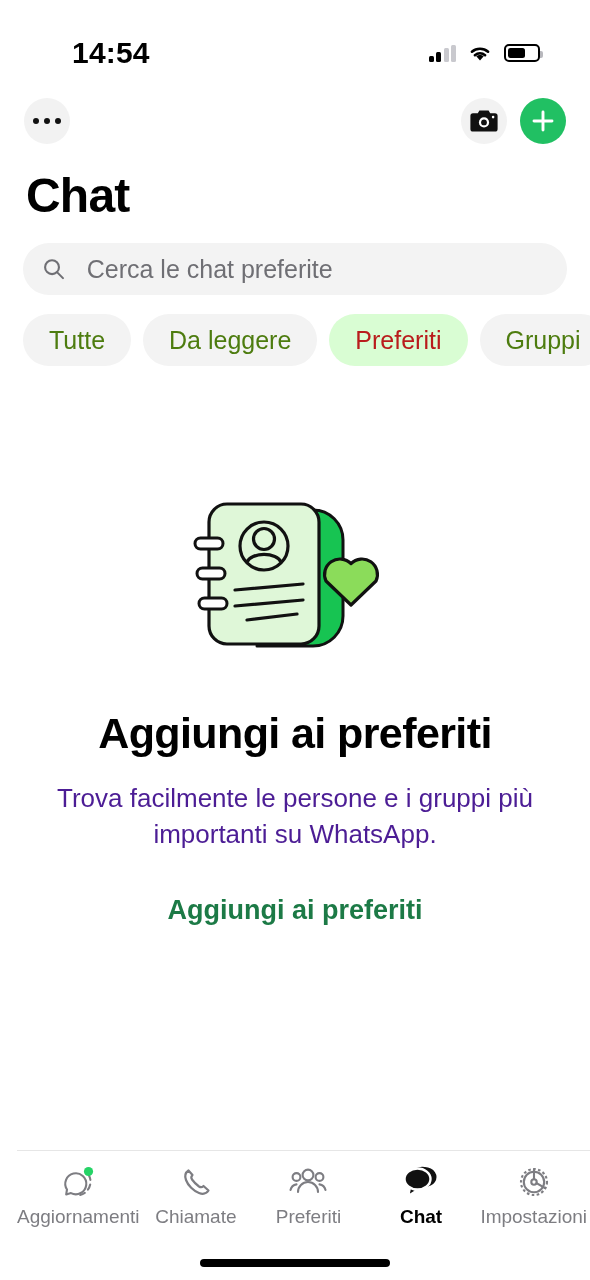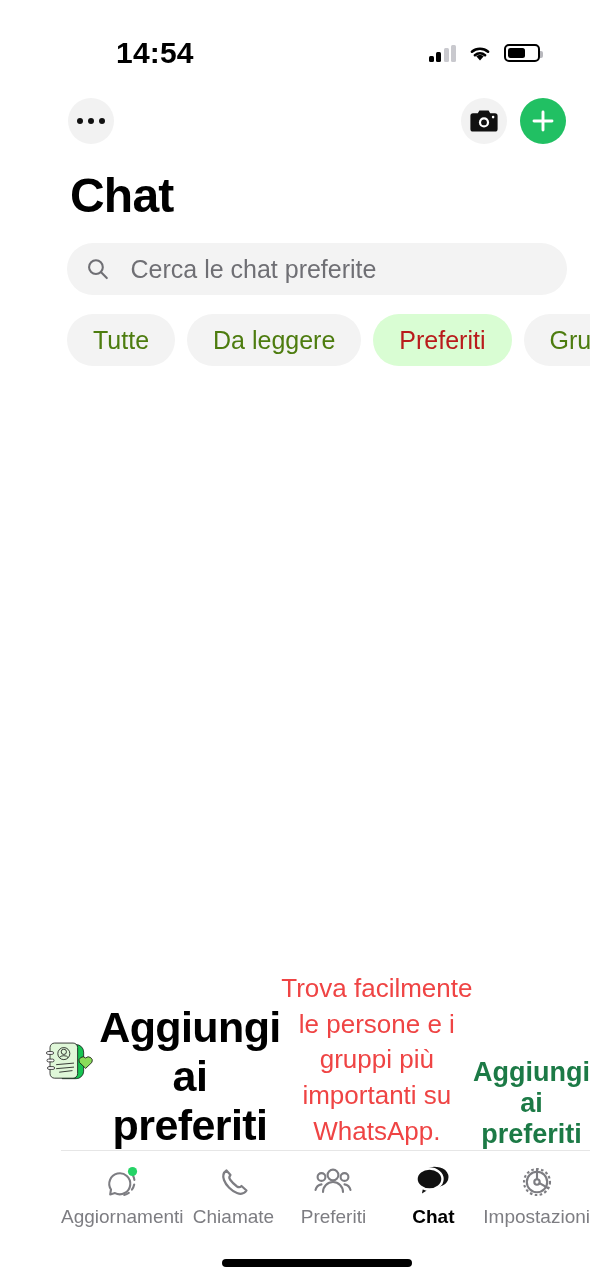--- a/index.html
+++ b/index.html
@@ -13,21 +13,20 @@
   }
 
   .phone {
     position: relative;
     width: 590px;
     height: 1280px;
     background: #ffffff;
     overflow: hidden;
     display: flex;
     flex-direction: column;
-    padding-left: 44px;
   }
 
   
   .statusbar {
     height: 88px;
     display: flex;
     align-items: center;
     justify-content: space-between;
     padding: 18px 44px 0 44px;
     flex: 0 0 auto;
@@ -160,37 +159,37 @@
     cursor: pointer;
     font-family: "Liberation Sans", sans-serif;
     white-space: nowrap;
   }
   .chip.active { background: #d9fdd3; color: #b91c1c; }
 
   
   .empty {
     flex: 1 1 auto;
     display: flex;
-    flex-direction: row;
-    align-items: flex-end;
+    flex-direction: column;
+    align-items: center;
     padding-top: 128px;
   }
   .illus { width: 220px; height: 175px; }
   .empty-title {
     font-size: 43px;
     font-weight: bold;
     color: #000;
     letter-spacing: -0.6px;
     margin-top: 40px;
     text-align: center;
   }
   .empty-body {
     font-size: 26px;
     line-height: 1.38;
-    color: #ef4444;
+    color: #4c1d95;
     text-align: center;
     margin-top: 23px;
     max-width: 480px;
   }
   .empty-link {
     font-size: 27px;
     font-weight: bold;
     color: #1c7a46;
     margin-top: 42px;
     cursor: pointer;

